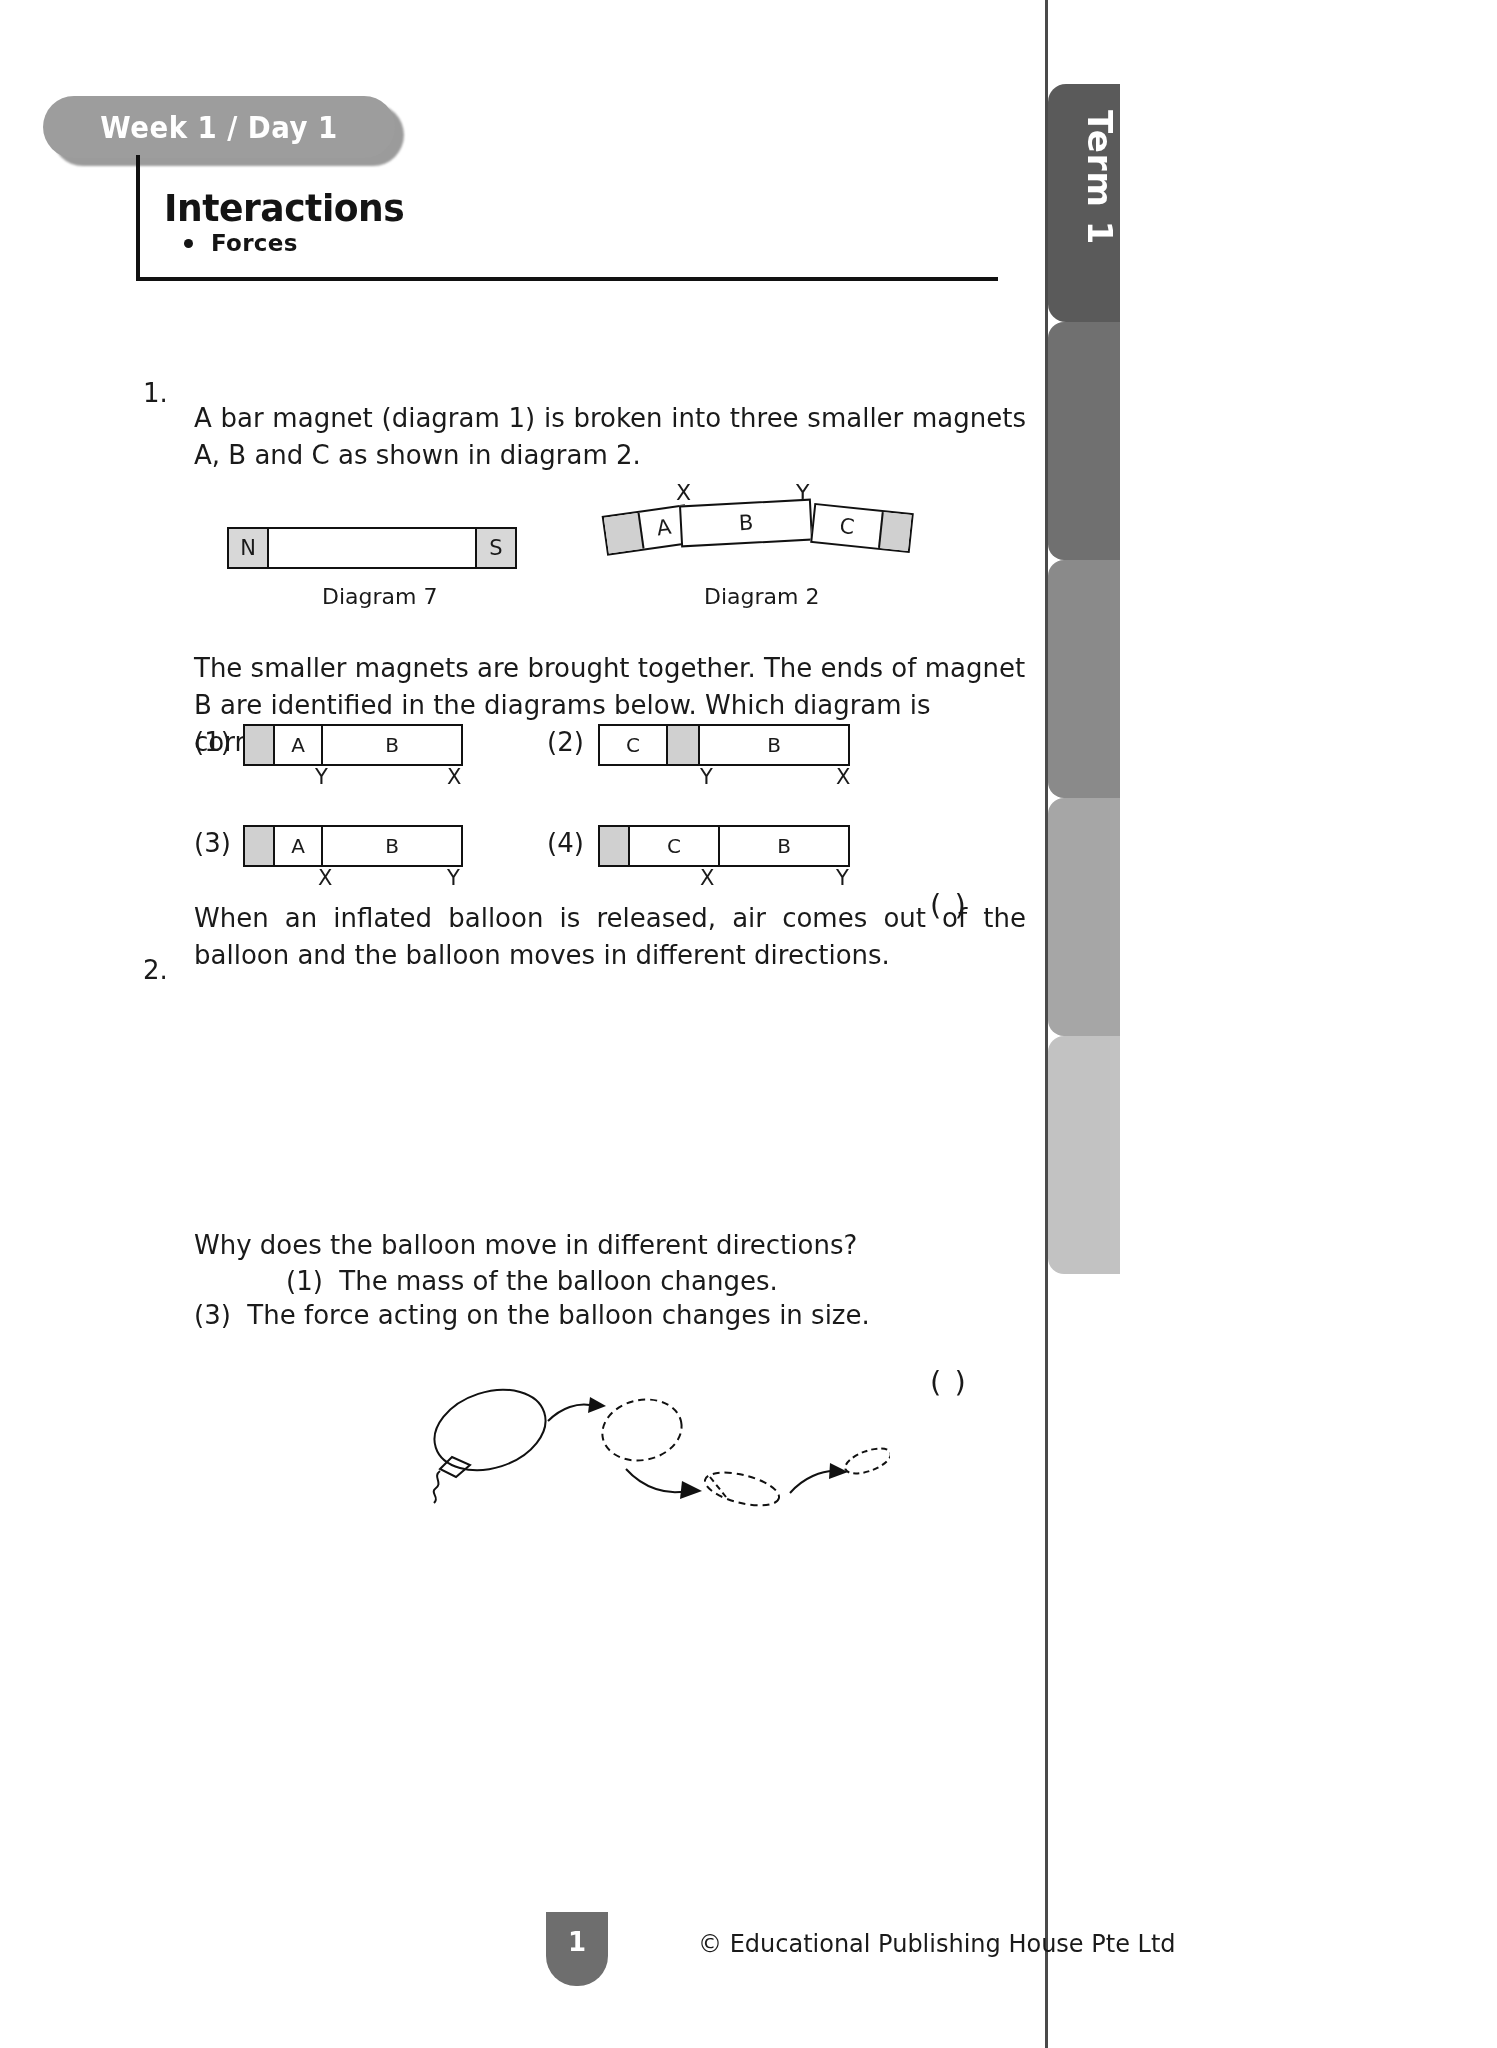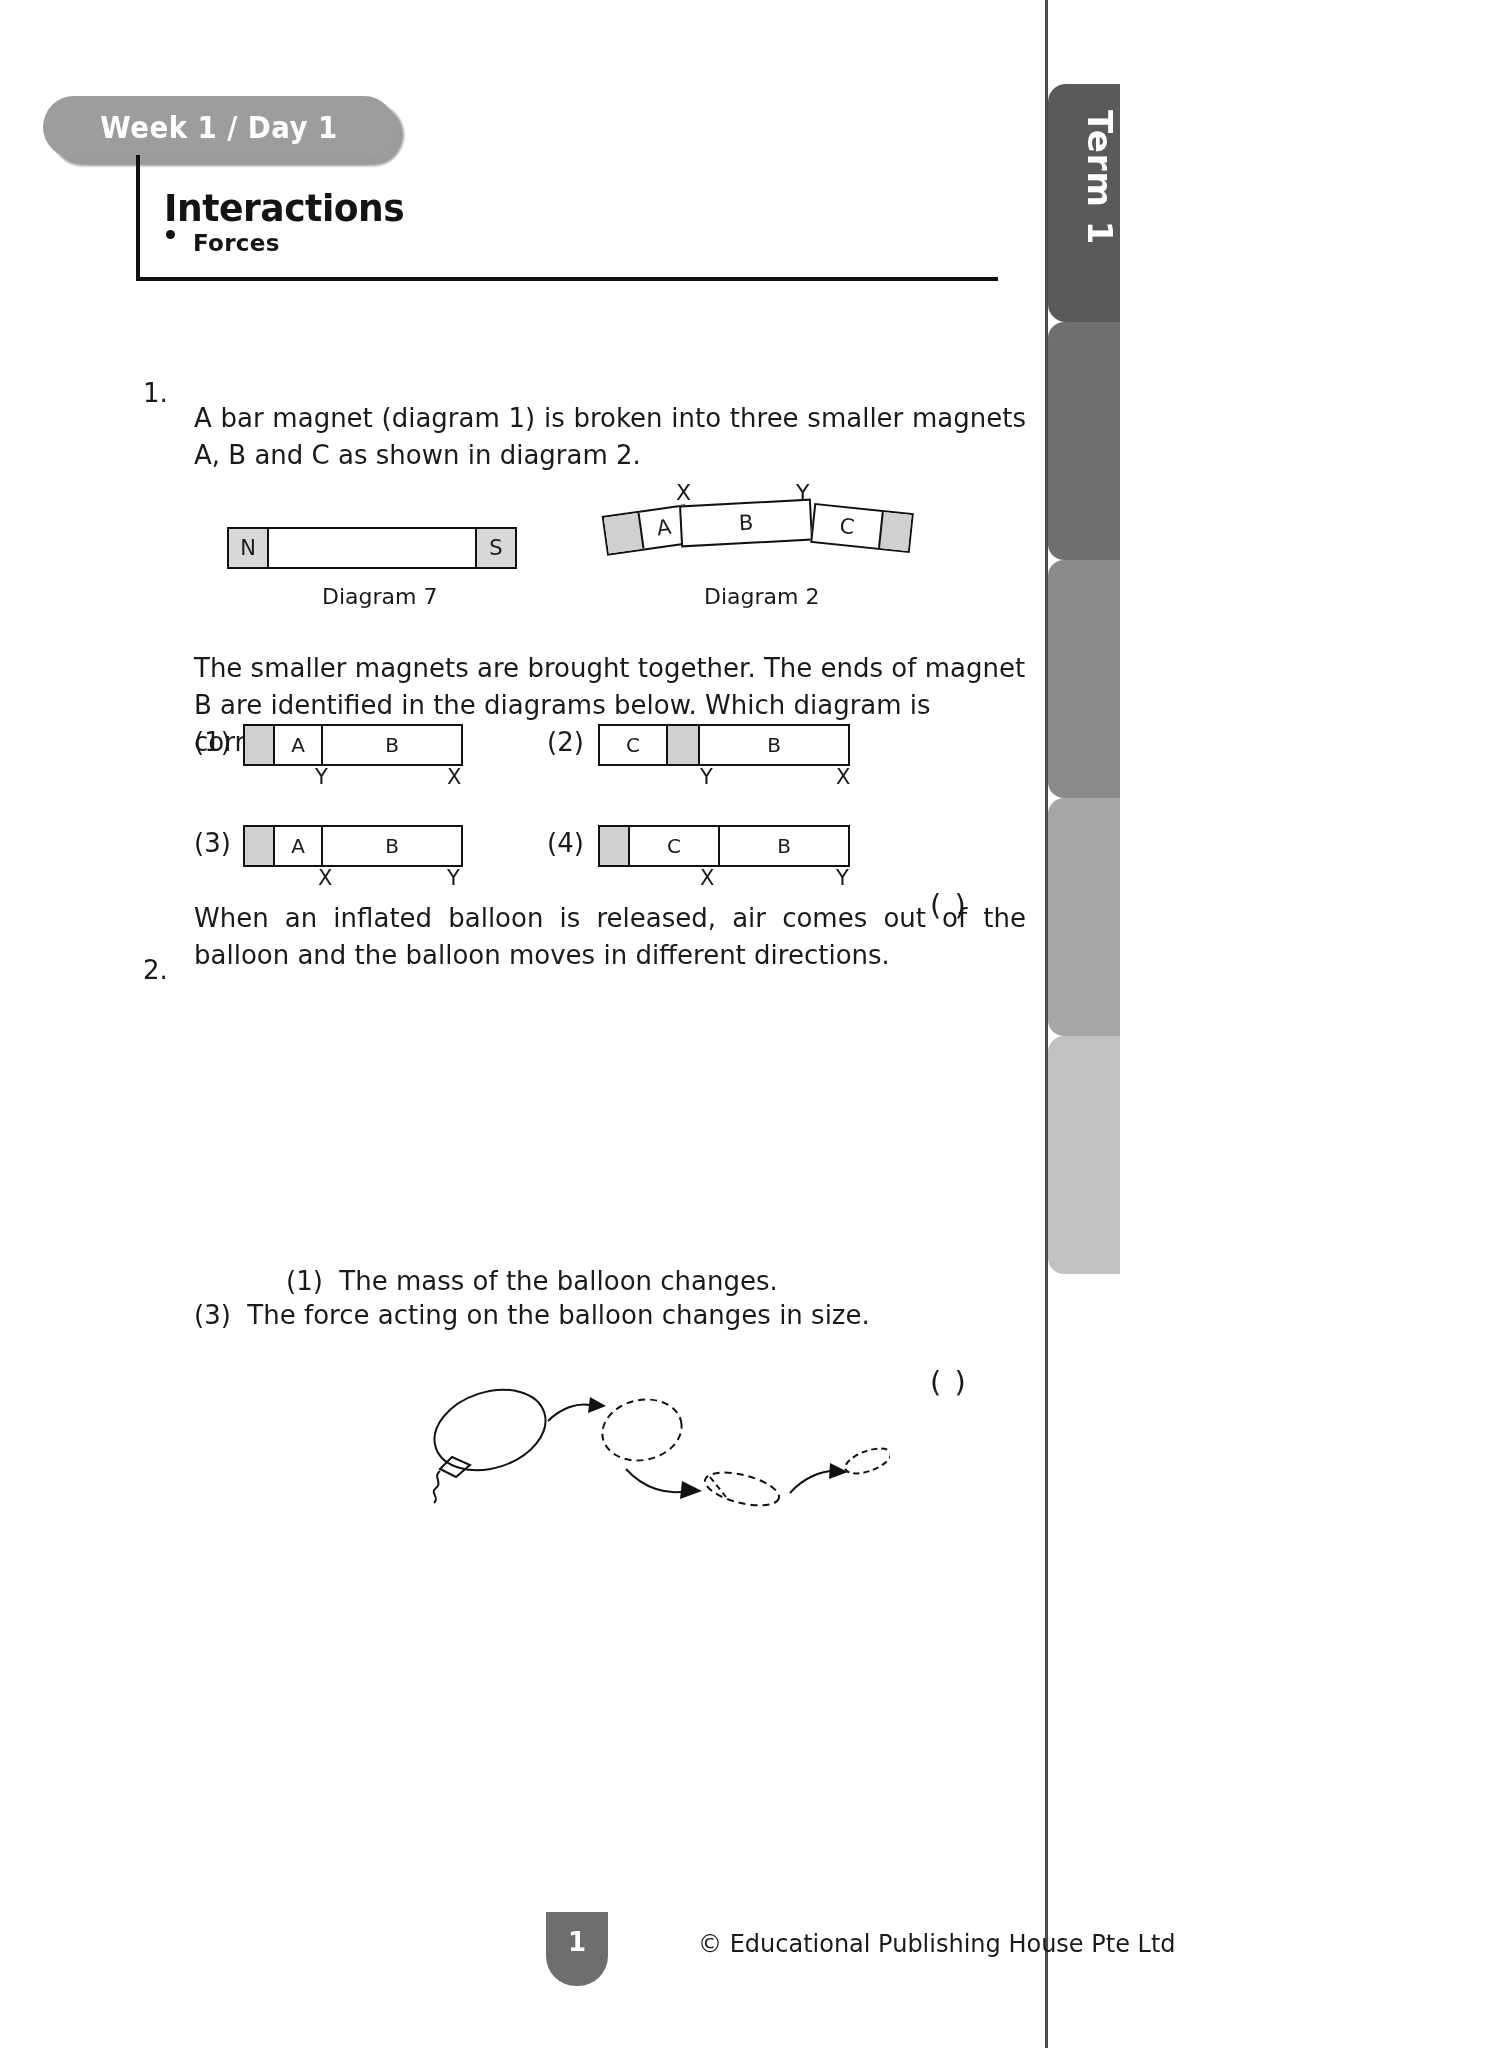--- a/index.html
+++ b/index.html
@@ -128,23 +128,24 @@
     font-size: 38px;
     font-weight: bold;
     color: #141414;
     font-family: "DejaVu Sans", sans-serif;
     letter-spacing: -0.5px;
     transform: scaleX(0.95);
     transform-origin: left center;
   }
   .title-bullet-row {
     position: absolute;
-    left: 166px;
+    left: 184px;
     top: 230px;
     display: flex;
+    align-items: center;
     gap: 18px;
   }
   .title-bullet-dot {
     width: 9px;
     height: 9px;
     border-radius: 50%;
     background: #141414;
   }
   .title-bullet-text {
     font-size: 23px;
@@ -471,20 +472,21 @@
 
     <ellipse cx="312" cy="104" rx="38" ry="14" fill="none" stroke="#111" stroke-width="2" stroke-dasharray="7 5" transform="rotate(14 312 104)"></ellipse>
     <path d="M280 92 L296 112" fill="none" stroke="#111" stroke-width="2" stroke-dasharray="6 4"></path>
 
     <path d="M360 108 C374 92 392 86 404 86" fill="none" stroke="#111" stroke-width="2"></path>
     <path d="M400 78 L418 87 L399 94 Z" fill="#111"></path>
 
     <ellipse cx="438" cy="76" rx="24" ry="10" fill="none" stroke="#111" stroke-width="2" stroke-dasharray="6 4" transform="rotate(-20 438 76)"></ellipse>
   </svg>
 
+  <div class="q2-prompt">Why does the balloon move in different directions?</div>
   <div class="q2-opts">
     <div class="q2-opt">(1)  The mass of the balloon changes.</div>
     <div class="q2-opt">(3)  The force acting on the balloon changes in size.</div>
   </div>
   <div class="bracket bracket-2">(          )</div>
 
   <div class="page-tab">
     <span>1</span>
   </div>
   <div class="copyright">© Educational Publishing House Pte Ltd</div>

